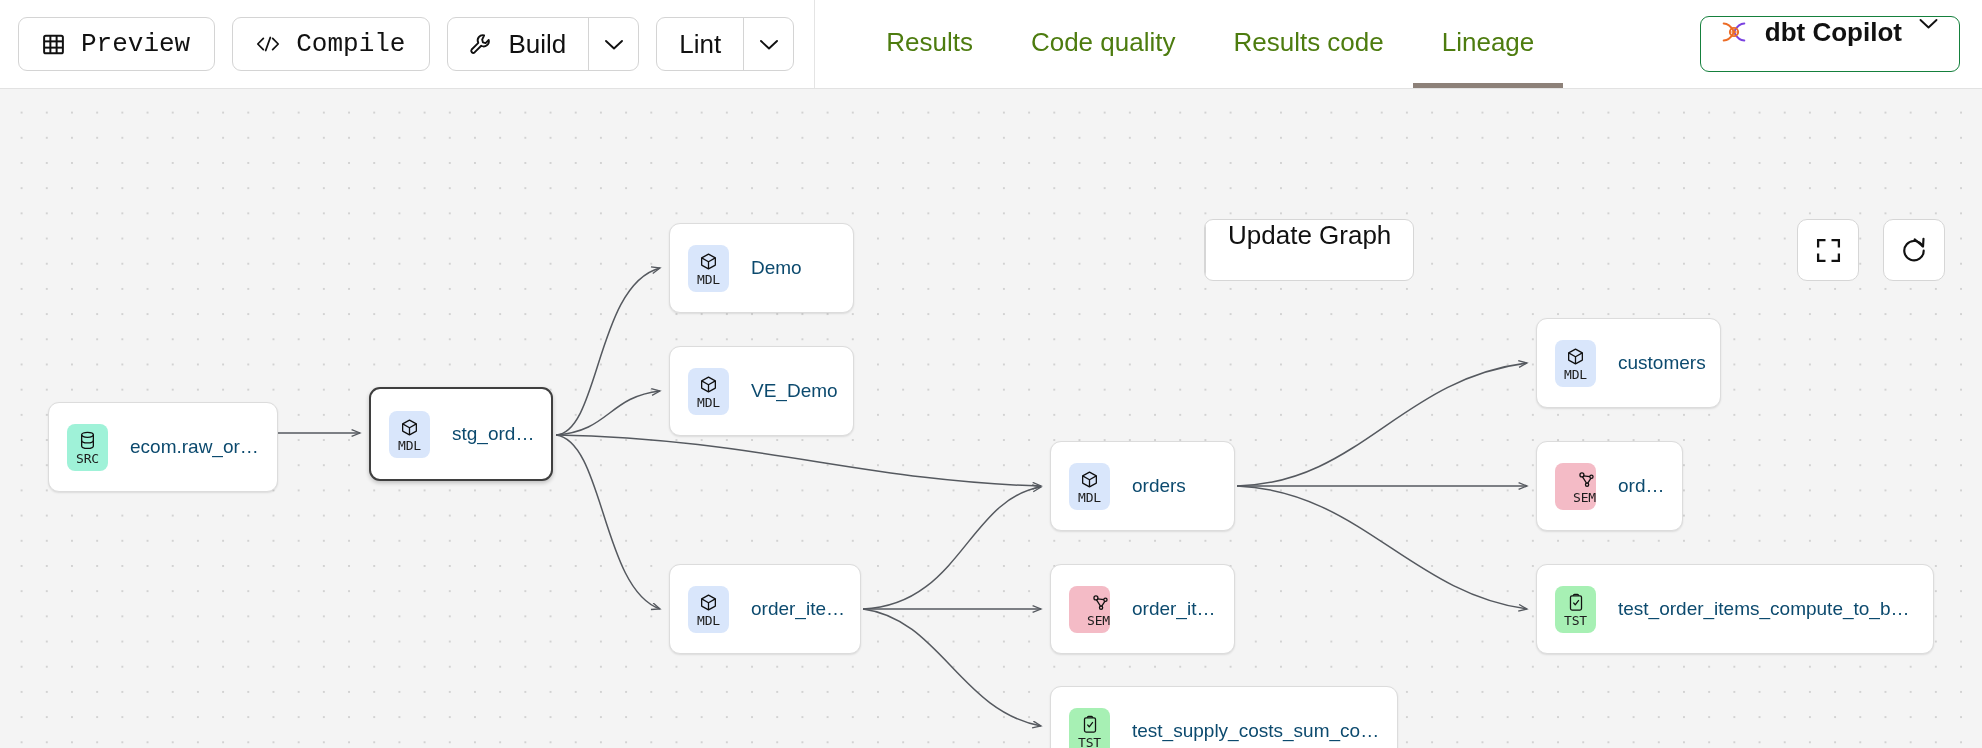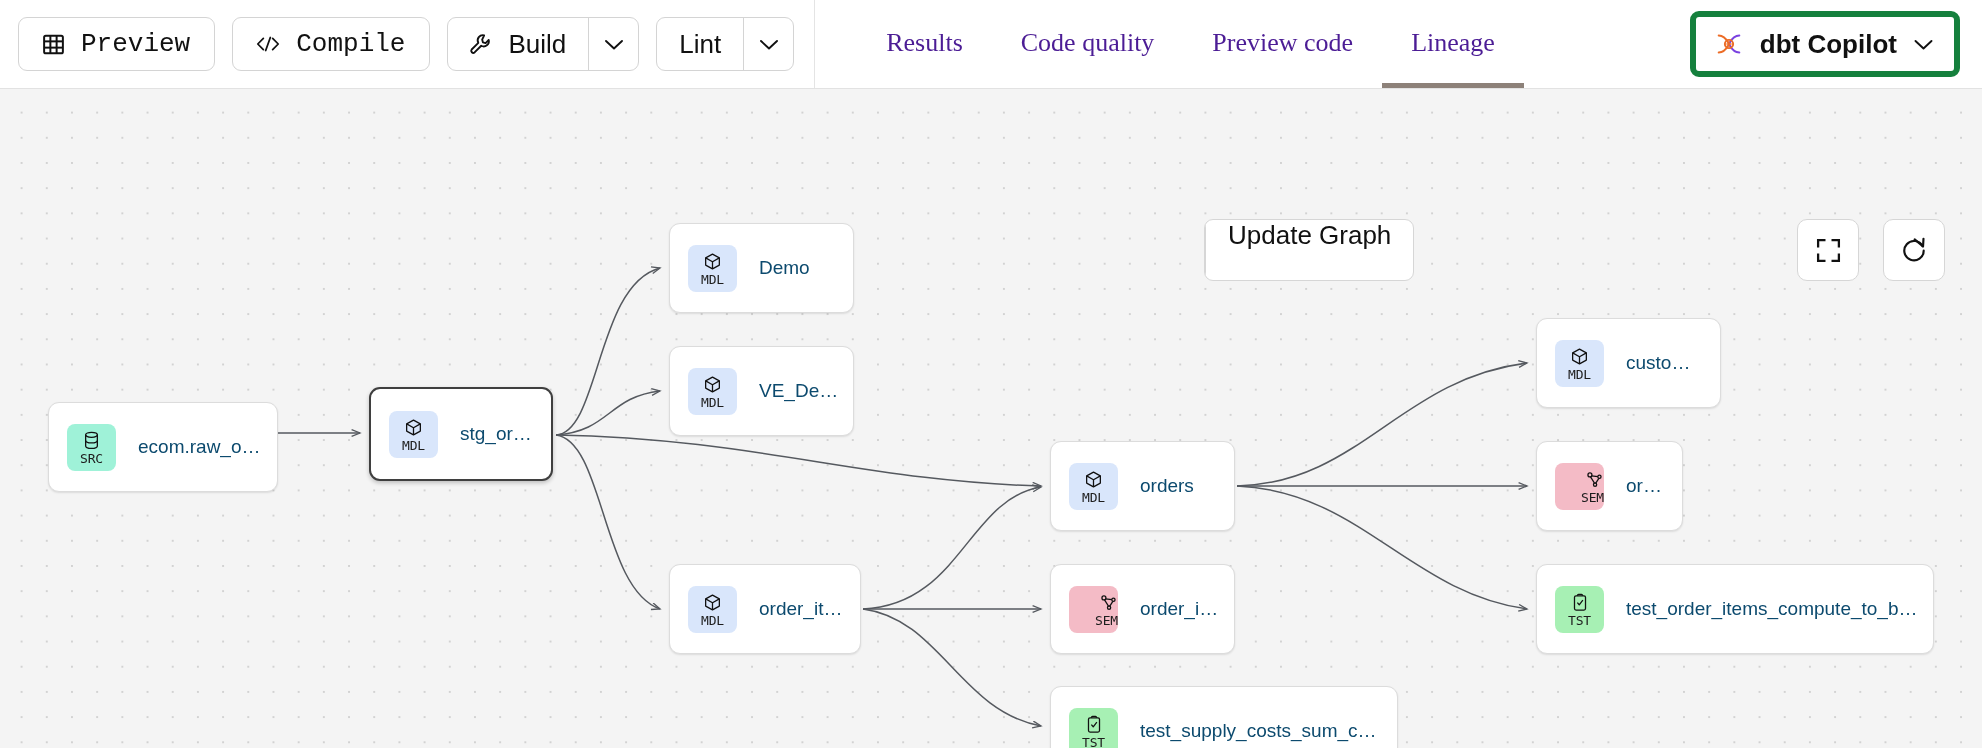--- a/index.html
+++ b/index.html
@@ -72,43 +72,42 @@
     align-items: stretch;
     padding-left: 42px;
     gap: 0;
     flex: 1;
   }
   .tab {
     display: flex;
     align-items: center;
     padding: 0 29px;
     font-size: 26px;
-    color: #4c1d95;
+    color: #4d7c0f;
     cursor: pointer;
     border-bottom: 5px solid transparent;
     margin-top: 2px;
     white-space: nowrap;
-    font-family: Liberation Serif, serif;
   }
   .tab.active {
     border-bottom-color: #8d8179;
   }
 
   .copilot-wrap {
     display: flex;
     align-items: center;
     padding-right: 22px;
   }
   .copilot {
     display: flex;
-    align-items: center;
+    align-items: flex-start;
     gap: 16px;
     height: 54px;
     padding: 0 20px 0 18px;
-    border: 6px solid #15803d;
+    border: 1px solid #15803d;
     border-radius: 9px;
     background: #fff;
     font-size: 26px;
     font-weight: bold;
     color: #111;
     cursor: pointer;
     white-space: nowrap;
   }
 
   
@@ -137,21 +136,21 @@
     box-sizing: border-box;
     cursor: pointer;
     overflow: hidden;
   }
   .node.selected {
     border: 2px solid #3f3f3f;
     box-shadow: 0 2px 4px rgba(0,0,0,0.22);
   }
   .badge {
     flex: 0 0 auto;
-    width: 49px;
+    width: 41px;
     height: 47px;
     border-radius: 8px;
     display: flex;
     flex-direction: column;
     align-items: center;
     justify-content: center;
     margin-left: 18px;
     gap: 0px;
   }
   .badge .glyph { height: 24px; display:flex; align-items:center; justify-content:center; }
@@ -293,21 +292,21 @@
   </div>
 
   <div class="tabs">
     <div class="tab">
       <span>Results</span>
     </div>
     <div class="tab">
       <span>Code quality</span>
     </div>
     <div class="tab">
-      <span>Preview code</span>
+      <span>Results code</span>
     </div>
     <div class="tab active">
       <span>Lineage</span>
     </div>
   </div>
 
   <div class="copilot-wrap">
     <div class="copilot">
       <span class="ico">
         <svg width="30" height="30" viewBox="0 0 32 32" fill="none" stroke-width="2.1" stroke-linecap="round">

